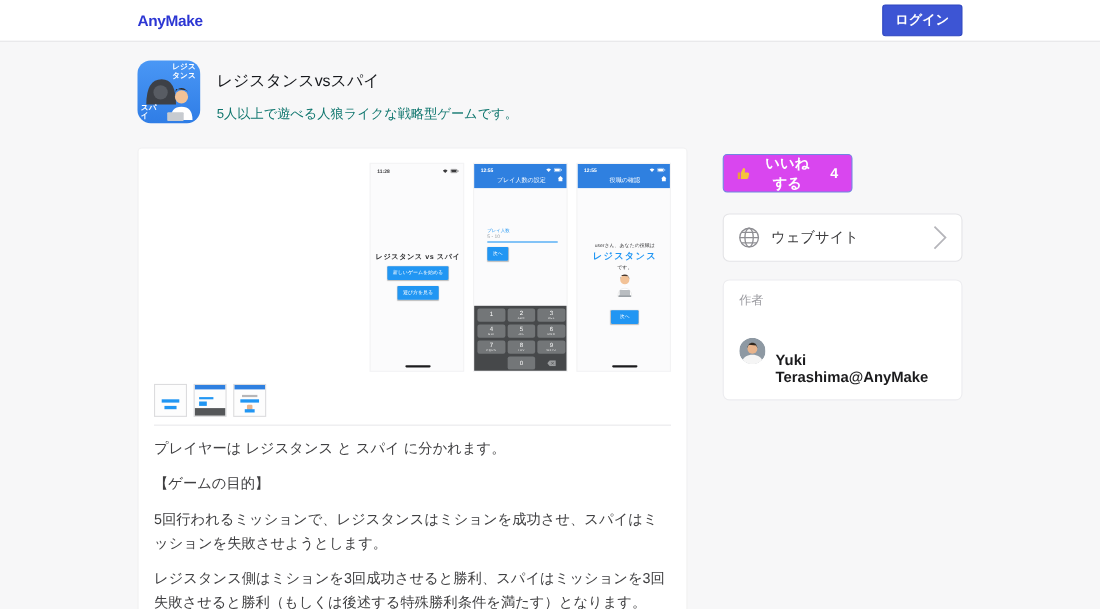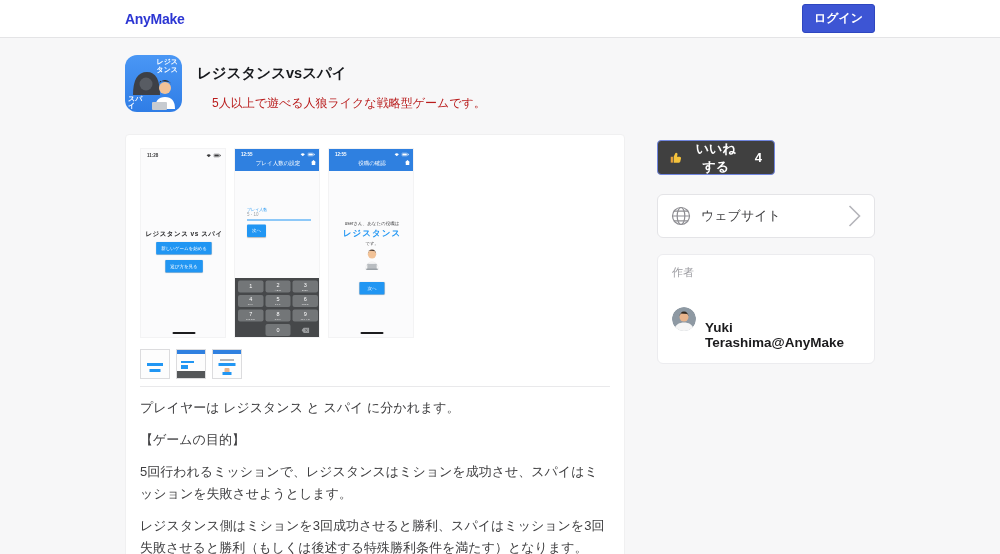--- a/index.html
+++ b/index.html
@@ -22,27 +22,27 @@
 
   
   .app-head { margin-top:17px; display:flex; gap:15px; align-items:flex-start; }
   .app-icon { width:57px; height:57px; border-radius:12px; position:relative; overflow:hidden;
     background:linear-gradient(#4a97f5,#2f7de6); flex-shrink:0; }
   .app-icon svg { position:absolute; left:0; top:0; }
   .chip { position:absolute; color:#fff; font-size:7px; font-weight:700; line-height:1.1; }
   .chip.top { top:3px; right:4px; text-align:right; }
   .chip.bottom { bottom:2px; left:3px; }
   .chip span { display:block; }
-  .app-meta h1 { font-size:14.5px; font-weight:700; color:#16181c; margin-top:9px; }
-  .app-meta p { font-size:12px; color:#b91c1c; margin-top:12px;margin-left:15px; }
+  .app-meta h1 { font-size:14.5px; font-weight:400; color:#16181c; margin-top:9px; }
+  .app-meta p { font-size:12px; color:#0f766e; margin-top:12px; }
 
   
   .content-card { margin-top:22px; background:#fff; border:1px solid #f0f0f1;
     border-radius:4px; padding:13px 14px 20px; }
-  .shots { display:flex; gap:8px; }
+  .shots { display:flex; gap:8px;justify-content:flex-end; }
   .phone { width:86px; height:190px; background:#fbfbfc; overflow:hidden; position:relative;
     cursor:pointer; border:1px solid #f3f3f4; }
   .inner { width:172px; height:380px; transform:scale(.5); transform-origin:0 0; position:relative; }
 
   .sbar { display:flex; justify-content:space-between; align-items:center;
     padding:8px 12px 0; font-size:9px; font-weight:700; }
   .sbar.dark { color:#3a3a3c; }
   .sbar.light { color:#fff; padding-top:6px; }
   .sicons { display:flex; gap:4px; align-items:center; }
 
@@ -91,21 +91,21 @@
   .t2-pad { position:absolute; bottom:0; left:0; right:0; height:7px; background:#555759; }
   .t3-g { position:absolute; top:9px; width:14px; height:2px; background:#b6b6b8; left:50%; transform:translateX(-50%); }
   .t3-r { position:absolute; top:13px; width:17px; height:3px; background:#2196f3; left:50%; transform:translateX(-50%); }
   .t3-p { position:absolute; top:18px; width:5px; height:5px; background:#e8b48c; left:50%; transform:translateX(-50%); border-radius:1px; }
   .t3-b { position:absolute; bottom:3px; width:9px; height:3px; background:#2196f3; left:50%; transform:translateX(-50%); }
 
   .divider { border:0; border-top:1px solid #e9e9eb; margin:7px 0 3px; }
   .desc p { font-size:13px; color:#404042; line-height:22px; margin-top:10px; }
 
   
-  .like-btn { display:flex; align-items:center; width:118px; height:35px; background:#404040;
+  .like-btn { display:flex; align-items:center; width:118px; height:35px; background:#d946ef;
     border:1px solid #7186e0; border-radius:4px; color:#fff; font-size:13px; font-weight:700;
     padding:0 12px; gap:8px; cursor:pointer; font-family:inherit; }
   .like-count { margin-left:5px; }
   .web-card { margin-top:19px; height:44px; background:#fff; border:1px solid #e4e4e7;
     border-radius:6px; display:flex; align-items:center; padding:0 13px; cursor:pointer; }
   .web-label { margin-left:10px; font-size:13px; color:#3c3c3e; }
   .web-chev { margin-left:auto; display:flex; }
   .author-card { margin-top:16px; background:#fff; border:1px solid #ececef; border-radius:6px;
     padding:10px 14px 13px; }
   .author-h { font-size:11px; color:#9b9ba0; }

